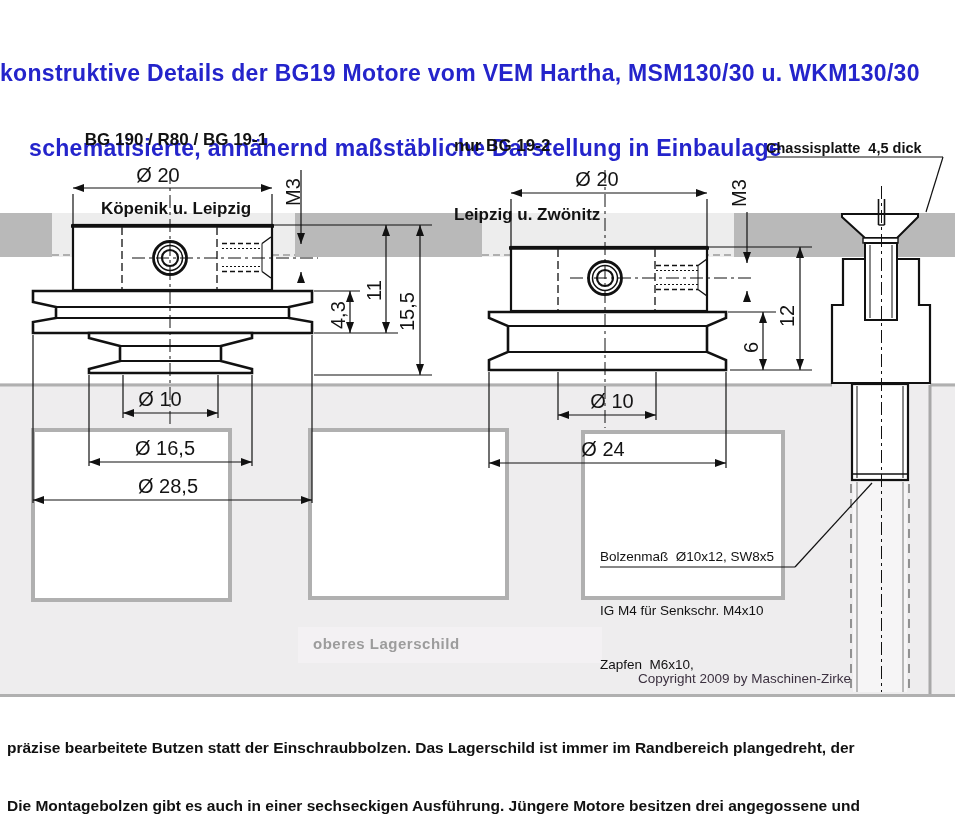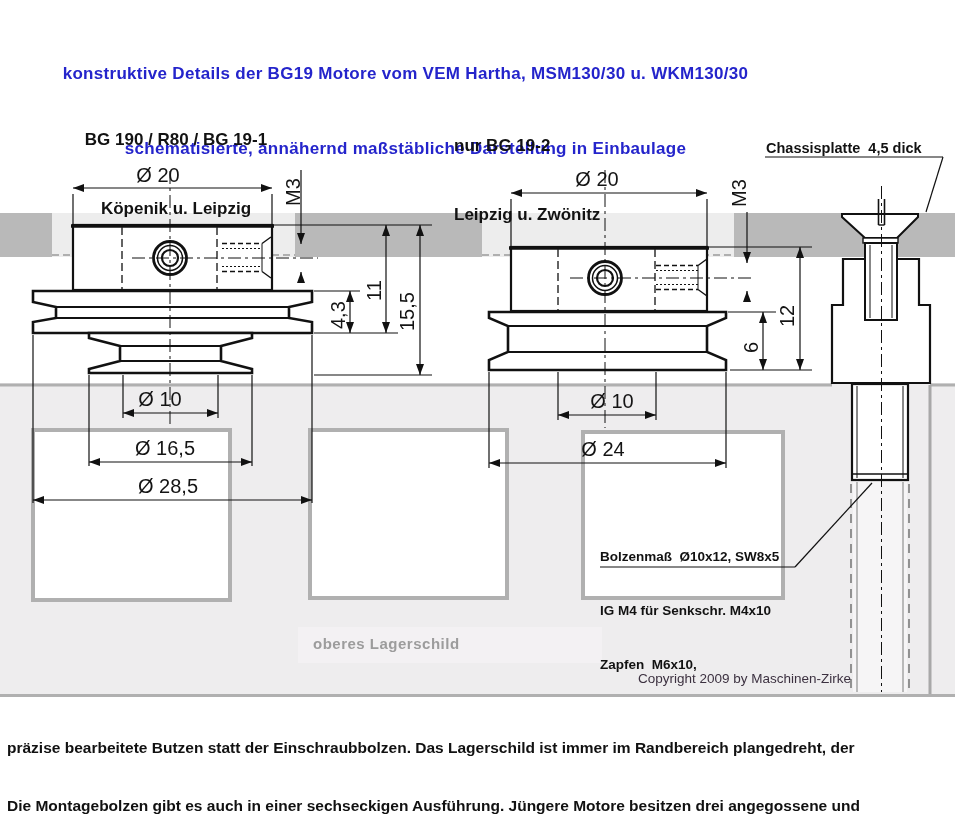--- a/index.html
+++ b/index.html
@@ -1,27 +1,27 @@
 <!DOCTYPE html>
 <html><head>
 <meta charset="utf-8">
 <style>
   html,body{margin:0;padding:0;background:#fff;}
   #page{position:relative;width:955px;height:820px;background:#ffffff;overflow:hidden;
         font-family:"Liberation Sans",sans-serif;}
   #page svg{position:absolute;left:0;top:0;}
   .ovl{position:absolute;white-space:pre;}
-  .title{left:0;top:11px;width:811px;text-align:center;font-size:17px;font-weight:bold;
+  .title{left:0;top:11px;width:811px;text-align:center;font-size:23px;font-weight:bold;
          letter-spacing:.3px;color:#2424cb;line-height:25px;}
   .hleft{left:6px;top:82px;width:340px;text-align:center;font-size:17px;font-weight:bold;
          color:#121212;line-height:23px;}
   .hright{left:454px;top:88px;width:340px;font-size:17px;font-weight:bold;
           color:#121212;line-height:23px;}
   .chassis{left:766px;top:140px;font-size:14.5px;font-weight:bold;color:#121212;}
-  .boltnote{left:600px;top:512px;font-size:13.5px;font-weight:bold;color:#121212;line-height:18px;}
+  .boltnote{left:600px;top:512px;font-size:13.5px;font-weight:normal;color:#121212;line-height:18px;}
   .lagerlbl{left:313px;top:635px;font-size:15px;font-weight:bold;color:#9c9c9c;letter-spacing:.5px;}
   .copyright{left:638px;top:671px;font-size:13.5px;color:#3c3140;}
   .footer{left:7px;top:700px;width:946px;font-size:15.5px;font-weight:bold;color:#111;line-height:19.2px;}
   .dim{font-family:"Liberation Sans",sans-serif;font-size:20px;fill:#141414;}
   line,path,rect,circle{shape-rendering:geometricPrecision;}
 </style>
 </head>
 <body>
 
 <div id="page">

